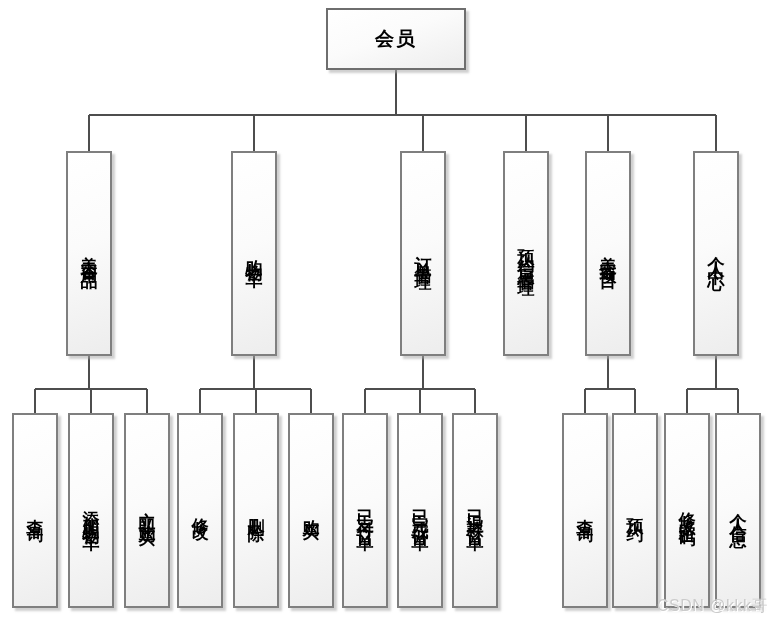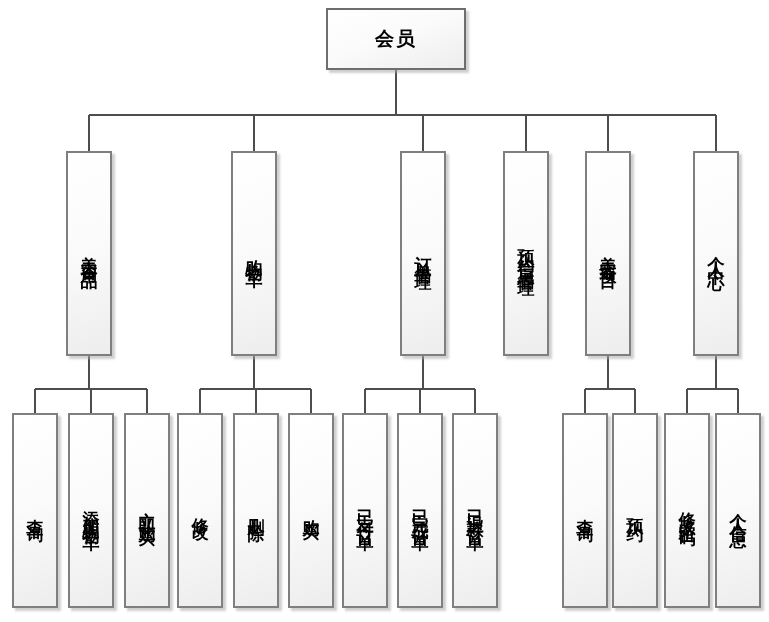--- a/index.html
+++ b/index.html
@@ -144,13 +144,14 @@
   <div class="box vbox lvl3 c10">
     <span class="vlabel">预约</span>
   </div>
   <div class="box vbox lvl3 c11">
     <span class="vlabel">修改密码</span>
   </div>
   <div class="box vbox lvl3 c12">
     <span class="vlabel">个人信息</span>
   </div>
 
+  <div class="watermark">CSDN @kkk哥</div>
 </div>
 
 </body></html>

